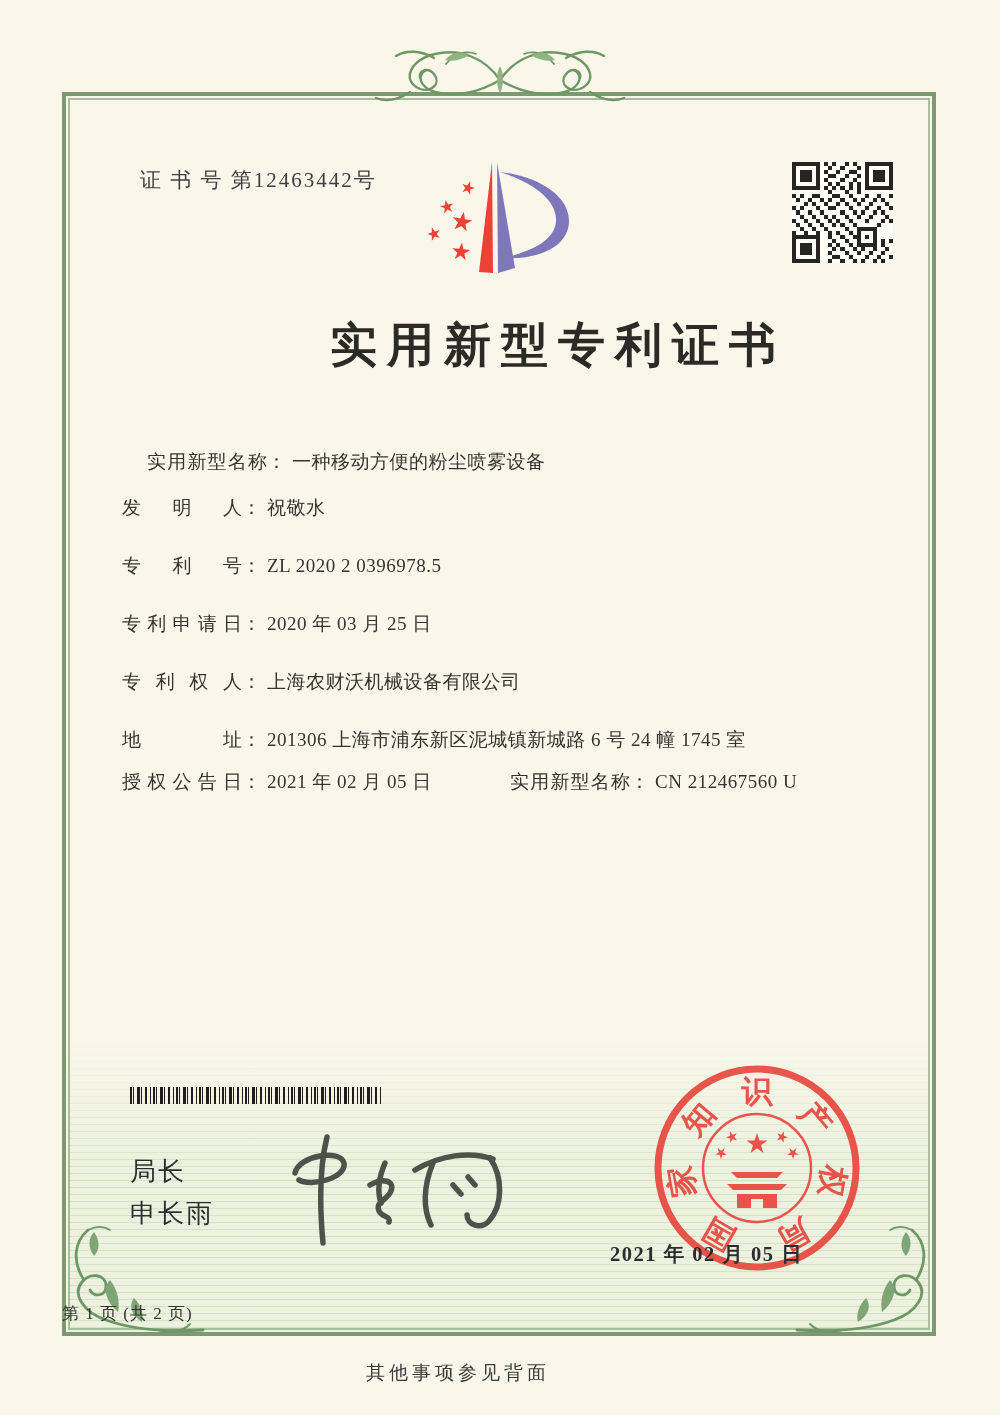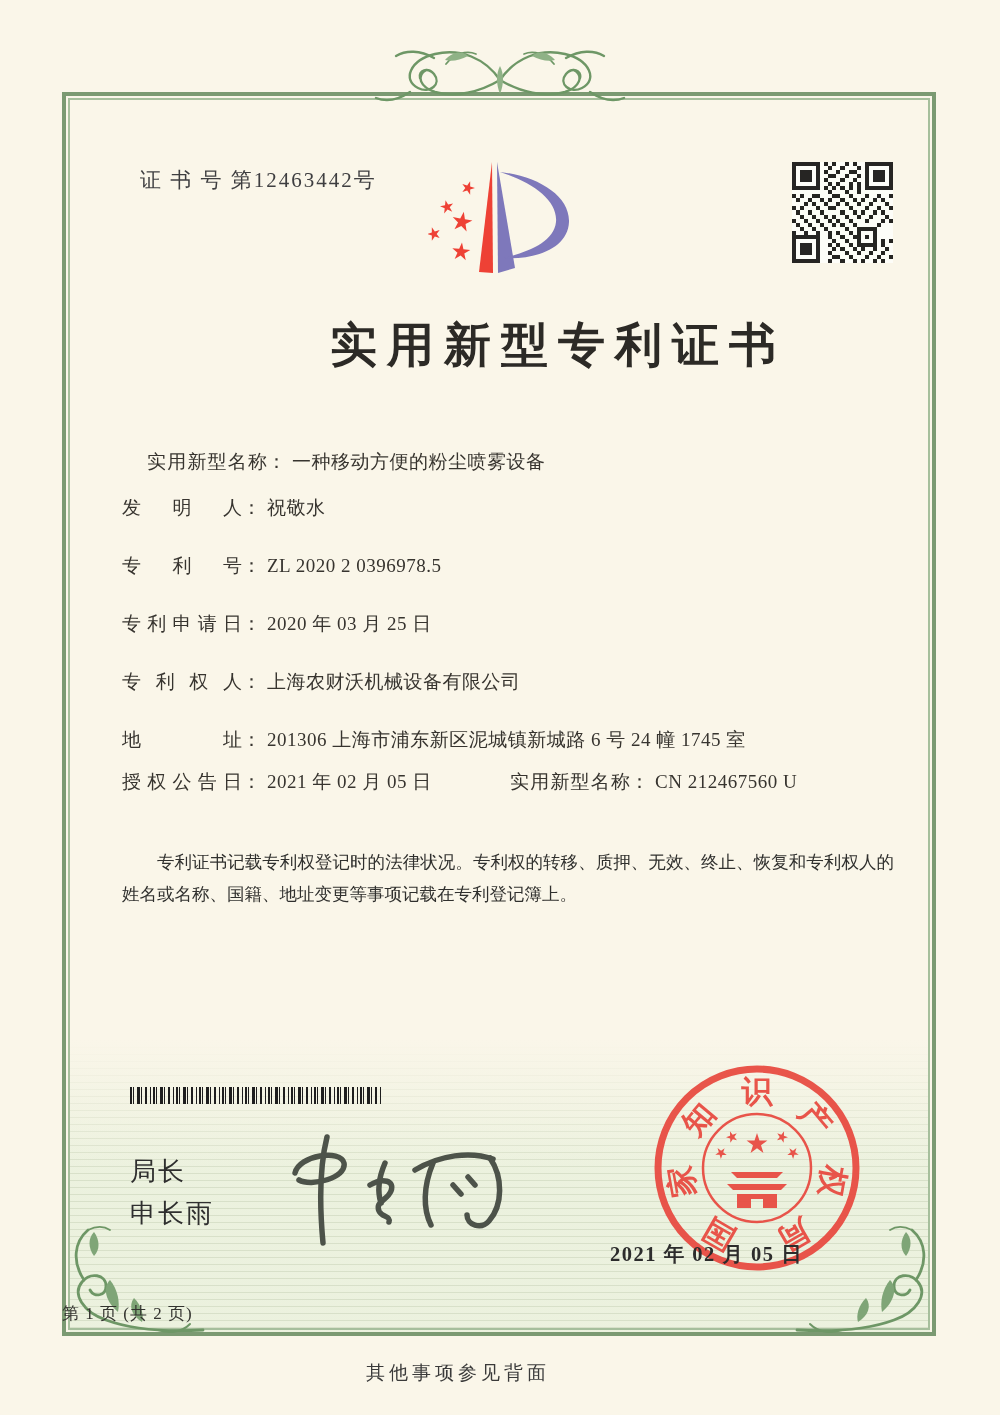--- a/index.html
+++ b/index.html
@@ -171,21 +171,20 @@
   </div>
   <div class="row" style="top:332px;">
     <span class="lbl">授权公告日</span><span class="colon">：</span><span class="val">2021 年 02 月 05 日</span>
     <span class="pair2">
       <span class="lbl">实用新型名称</span><span class="colon">：</span><span class="val">CN 212467560 U</span>
     </span>
   </div>
 </div>
 
 <div class="abs paras">
-  <p>专利证书记载专利权登记时的法律状况。专利权的转移、质押、无效、终止、恢复和专利权人的姓名或名称、国籍、地址变更等事项记载在专利登记簿上。</p>
 </div>
 
 <div class="abs barcode"></div>
 
 <div class="abs director">
   <div>局长</div>
   <div>申长雨</div>
 </div>
 
 <svg class="abs" style="left:265px;top:1125px;" width="245" height="125" viewBox="0 0 245 125">

